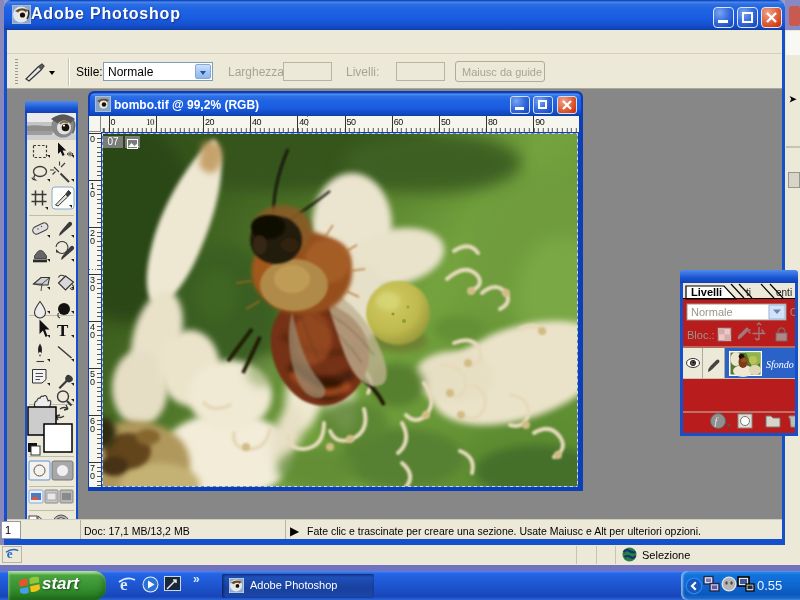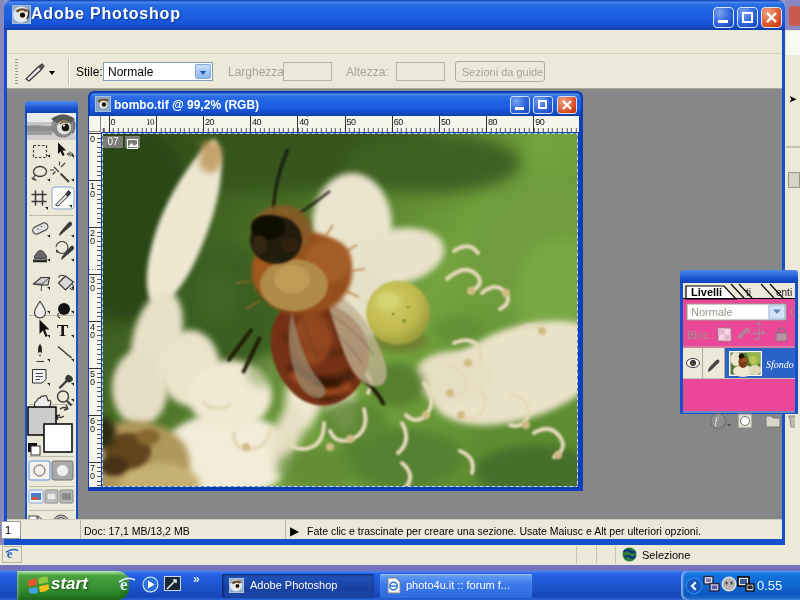--- a/index.html
+++ b/index.html
@@ -47,28 +47,28 @@
 #rulcorner { left:1px; top:25px; width:12px; height:16px; background:#f6f5ee; border-right:1px solid #888; border-bottom:1px solid #888; }
 #canvas { left:14px; top:42px; width:476px; height:354px; background:#5a7a35; overflow:hidden; }
 .rnum { position:absolute; font-size:9px; color:#111; letter-spacing:-0.5px; }
 .tkv { position:absolute; width:1px; background:#333; }
 .tkh { position:absolute; height:1px; background:#333; }
 
 #tbtitle { left:25px; top:101px; width:53px; height:12px; background:linear-gradient(180deg,#4d8bee,#1b54d2 60%,#0f41b4); border-radius:2px 2px 0 0; }
 #toolbox { left:25px; top:113px; width:53px; height:429px; background:#ece9d8; border:2px solid #1450cc; border-top:none; }
 
 #laytitle { left:680px; top:270px; width:118px; height:13px; background:linear-gradient(180deg,#4d8bee,#1b54d2 60%,#0f41b4); border-radius:3px 3px 0 0; }
-#layers { left:680px; top:283px; width:118px; height:131px; background:#ec4899; border:3px solid #1450cc; border-top:none; }
+#layers { left:680px; top:283px; width:118px; height:153px; background:#b91c1c; border:3px solid #1450cc; border-top:none; }
 
 #iestrip { left:0; top:545px; width:800px; height:20px; background:#ece9d8; font-size:11px; }
 #iepurple { left:0; top:565px; width:800px; height:6px; background:#7272bf; }
 
 #taskbar { left:0; top:571px; width:800px; height:29px;
   background:linear-gradient(180deg,#4a8af2 0%,#2767e8 8%,#2160e0 18%,#1e55d0 50%,#1a4bc0 75%,#1845b8 88%,#2b66d8 100%); }
-#startbtn { left:17px; top:571px; width:112px; height:29px; border-radius:0 12px 12px 0;
+#startbtn { left:8px; top:571px; width:98px; height:29px; border-radius:0 12px 12px 0;
   background:linear-gradient(180deg,#8fd687 0%,#4aa33f 15%,#3d9636 45%,#318a2c 70%,#2a7d26 100%);
   box-shadow:inset -2px -3px 6px rgba(0,60,0,0.4), inset 1px 2px 3px rgba(220,255,210,0.6); }
 #startbtn .stext { position:absolute; left:34px; top:3px; color:#fff; font-size:17px; font-weight:bold; font-style:italic; text-shadow:1px 1px 2px #1c5018; }
 .taskbtn { position:absolute; top:574px; height:24px; border-radius:2px; color:#fff; font-size:11px; }
 #tray { left:681px; top:571px; width:119px; height:29px; border-radius:6px 0 0 6px;
   background:linear-gradient(180deg,#2a8ae8 0%,#1272dd 15%,#0e66cf 50%,#0a58bd 80%,#1e6ed0 100%);
   box-shadow:inset 2px 0 2px rgba(255,255,255,0.5); }
 </style>
 </head>
 <body>
@@ -120,24 +120,24 @@
     <div class="abs" style="left:62px;top:4px;width:1px;height:28px;background:#fff;"></div>
     <span class="abs lbl" style="left:69px;top:11px;">Stile:</span>
     <div class="abs combo" style="left:96px;top:8px;width:110px;">
       <span class="abs" style="left:4px;top:2px;font-size:12px;">Normale</span>
       <div class="arrow"><svg width="14" height="13" viewBox="0 0 14 13">
             <path d="M4 5 l3 4 l3 -4 z" fill="#1c50b0"></path>
           </svg></div>
     </div>
     <span class="abs lbl-dis" style="left:221px;top:11px;">Larghezza:</span>
     <div class="abs inputdis" style="left:276px;top:8px;width:49px;"></div>
-    <span class="abs lbl-dis" style="left:339px;top:11px;">Altezza:</span>
+    <span class="abs lbl-dis" style="left:339px;top:11px;">Livelli:</span>
     <div class="abs inputdis" style="left:389px;top:8px;width:49px;"></div>
     <div class="abs" style="left:448px;top:7px;width:90px;height:21px;border:1px solid #b0ac9a;border-radius:3px;background:#ece9d8;">
-      <span class="abs lbl-dis" style="left:6px;top:4px;font-size:11px;">Sezioni da guide</span>
+      <span class="abs lbl-dis" style="left:6px;top:4px;font-size:11px;">Maiusc da guide</span>
     </div>
   </div>
   <div id="workspace" class="abs"></div>
 
   <div id="docwin" class="abs">
     <div id="doctitle" class="abs">
       <svg class="abs" style="left:5px;top:3px;" width="16" height="16" viewBox="0 0 16 16">
         <rect x="0" y="0" width="16" height="16" fill="#a8c0dc"></rect>
         <rect x="1" y="1" width="14" height="14" fill="#88a4c4"></rect>
         <path d="M2 5 Q8 1 14 4 L9 9 Z" fill="#6b4a2a"></path>
@@ -628,28 +628,20 @@
     <svg class="abs" style="left:7px;top:4px;" width="15" height="15" viewBox="0 0 16 16">
       <rect width="16" height="16" fill="#dce8f4"></rect>
       <rect x="0.5" y="0.5" width="15" height="15" fill="#8fa8c8"></rect>
       <circle cx="7.5" cy="8" r="6.5" fill="#dce8f4"></circle>
       <path d="M2 5 Q7.5 1 13.5 4 L9 8.5 Z" fill="#6b4a2a"></path>
       <circle cx="8.5" cy="8.5" r="3.5" fill="#f0e8d8"></circle>
       <circle cx="9" cy="8.5" r="2" fill="#141008"></circle>
     </svg>
     <span class="abs" style="left:28px;top:5px;">Adobe Photoshop</span>
   </div>
-  <div class="taskbtn" style="left:380px;width:152px;background:linear-gradient(180deg,#6aa2f6,#3a78ea 45%,#2e6ae0);box-shadow:inset 0 1px 1px rgba(255,255,255,0.4);">
-    <svg class="abs" style="left:7px;top:3px;" width="14" height="17" viewBox="0 0 14 17">
-      <path d="M1 1 L9 1 L13 5 L13 16 L1 16 Z" fill="#f8f8f8" stroke="#888" stroke-width="1"></path>
-      <circle cx="6.5" cy="9" r="3.8" fill="none" stroke="#2a72d8" stroke-width="1.4"></circle>
-      <path d="M3 9 L10 9" stroke="#2a72d8" stroke-width="1.4"></path>
-    </svg>
-    <span class="abs" style="left:26px;top:5px;">photo4u.it :: forum f...</span>
-  </div>
   <svg class="abs" style="left:685px;top:577px;" width="18" height="18" viewBox="0 0 18 18">
     <circle cx="9" cy="9" r="8.5" fill="#2e86e8"></circle>
     <circle cx="9" cy="9" r="7.2" fill="#1558c0"></circle>
     <path d="M10.8 5.2 L7 9 L10.8 12.8" stroke="#fff" stroke-width="2.2" fill="none"></path>
   </svg>
   <svg class="abs" style="left:703px;top:575px;" width="17" height="18" viewBox="0 0 17 18">
     <rect x="1" y="1.5" width="9" height="7.5" fill="#e0e0f4" stroke="#28284a" stroke-width="1.4"></rect>
     <rect x="3" y="3.5" width="5" height="3.5" fill="#7878c0"></rect>
     <rect x="7" y="8.5" width="9" height="7.5" fill="#c4c4e4" stroke="#28284a" stroke-width="1.4"></rect>
     <rect x="9" y="10.5" width="5" height="3.5" fill="#5a5aa8"></rect>

